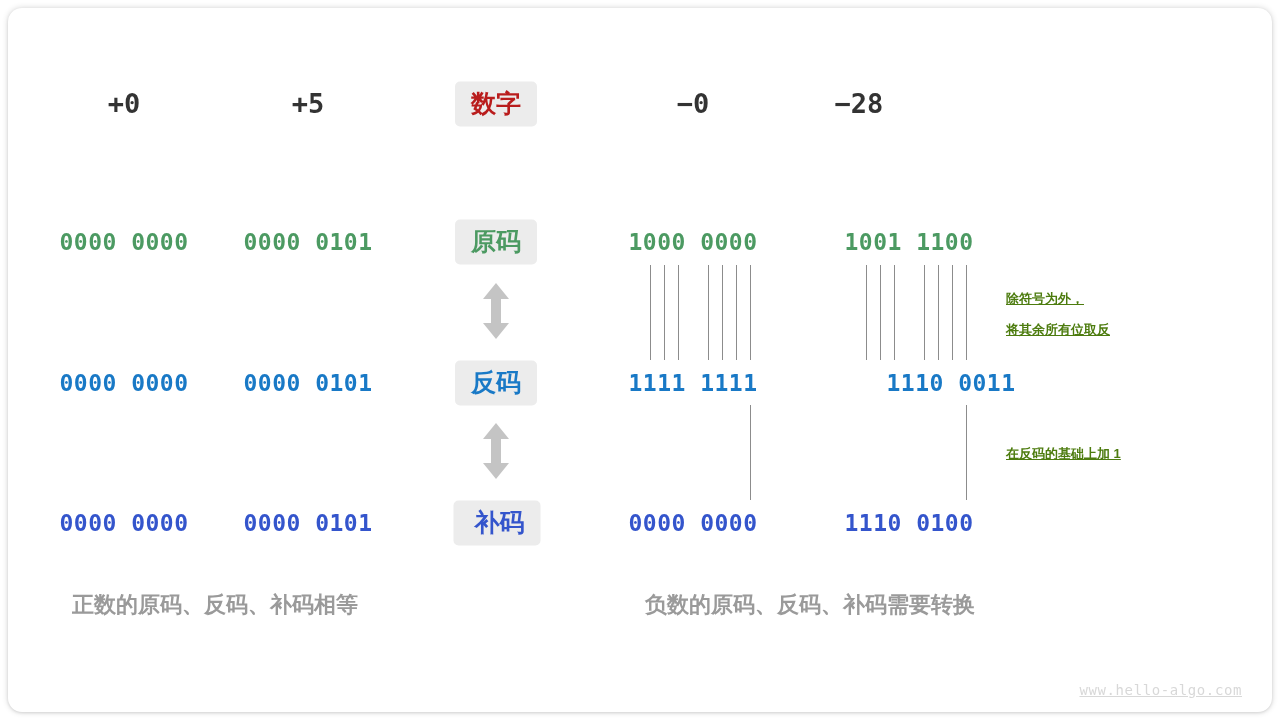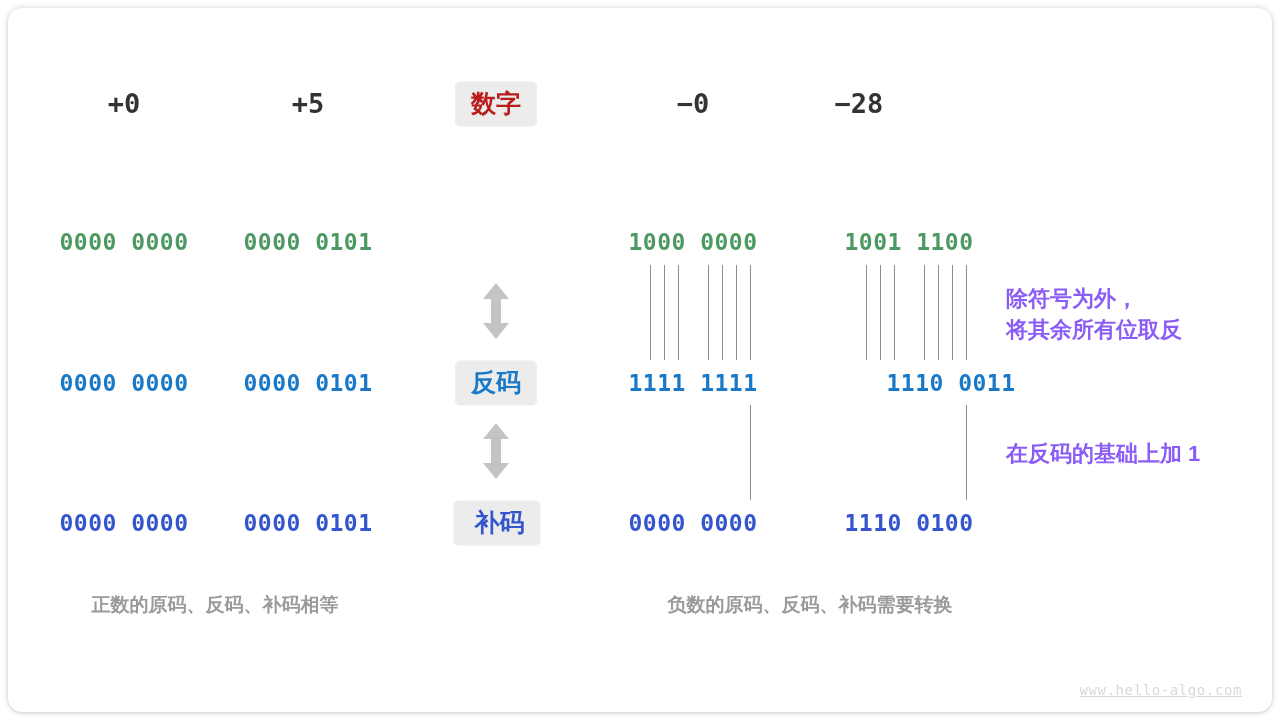--- a/index.html
+++ b/index.html
@@ -81,30 +81,31 @@
     white-space: nowrap;
   }
   .chip.dark   { color: #b91c1c; }
   .chip.green  { color: #4C9A62; }
   .chip.blue   { color: #1979C6; }
   .chip.indigo { color: #3455CC; }
 
   
   .note {
     position: absolute;
-    color: #8b5cf6;
-    font-size: 22px;
+    color: #4d7c0f;
+    font-size: 13px;
     font-weight: bold;
     line-height: 31px;
     white-space: pre-line;
+    text-decoration: underline;
   }
   .caption {
     position: absolute;
     color: #9A9A9A;
-    font-size: 19px;
+    font-size: 22px;
     font-weight: bold;
     white-space: nowrap;
     transform: translate(-50%, -50%);
   }
 
   .watermark {
     position: absolute;
     right: 38px;
     bottom: 22px;
     font-family: "DejaVu Sans Mono", "Liberation Mono", monospace;
@@ -138,20 +139,21 @@
   <div class="layer">
 
     <div class="t hdr" style="left:124px; top:103px;">+0</div>
     <div class="t hdr" style="left:308px; top:103px;">+5</div>
     <div class="chip dark" style="left:496px; top:104px;">数字</div>
     <div class="t hdr" style="left:693px; top:103px;">−0</div>
     <div class="t hdr" style="left:859px; top:103px;">−28</div>
 
     <div class="t bits green" style="left:124px; top:242px;">0000 0000</div>
     <div class="t bits green" style="left:308px; top:242px;">0000 0101</div>
+    <div class="chip green" style="left:496px; top:242px;">原码</div>
     <div class="t bits green" style="left:693px; top:242px;">1000 0000</div>
     <div class="t bits green" style="left:909px; top:242px;">1001 1100</div>
 
     <div class="t bits blue" style="left:124px; top:383px;">0000 0000</div>
     <div class="t bits blue" style="left:308px; top:383px;">0000 0101</div>
     <div class="chip blue" style="left:496px; top:383px;">反码</div>
     <div class="t bits blue" style="left:693px; top:383px;">1111 1111</div>
     <div class="t bits blue" style="left:909px; top:383px;margin-left:42px;">1110 0011</div>
 
     <div class="t bits indigo" style="left:124px; top:523px;">0000 0000</div>

